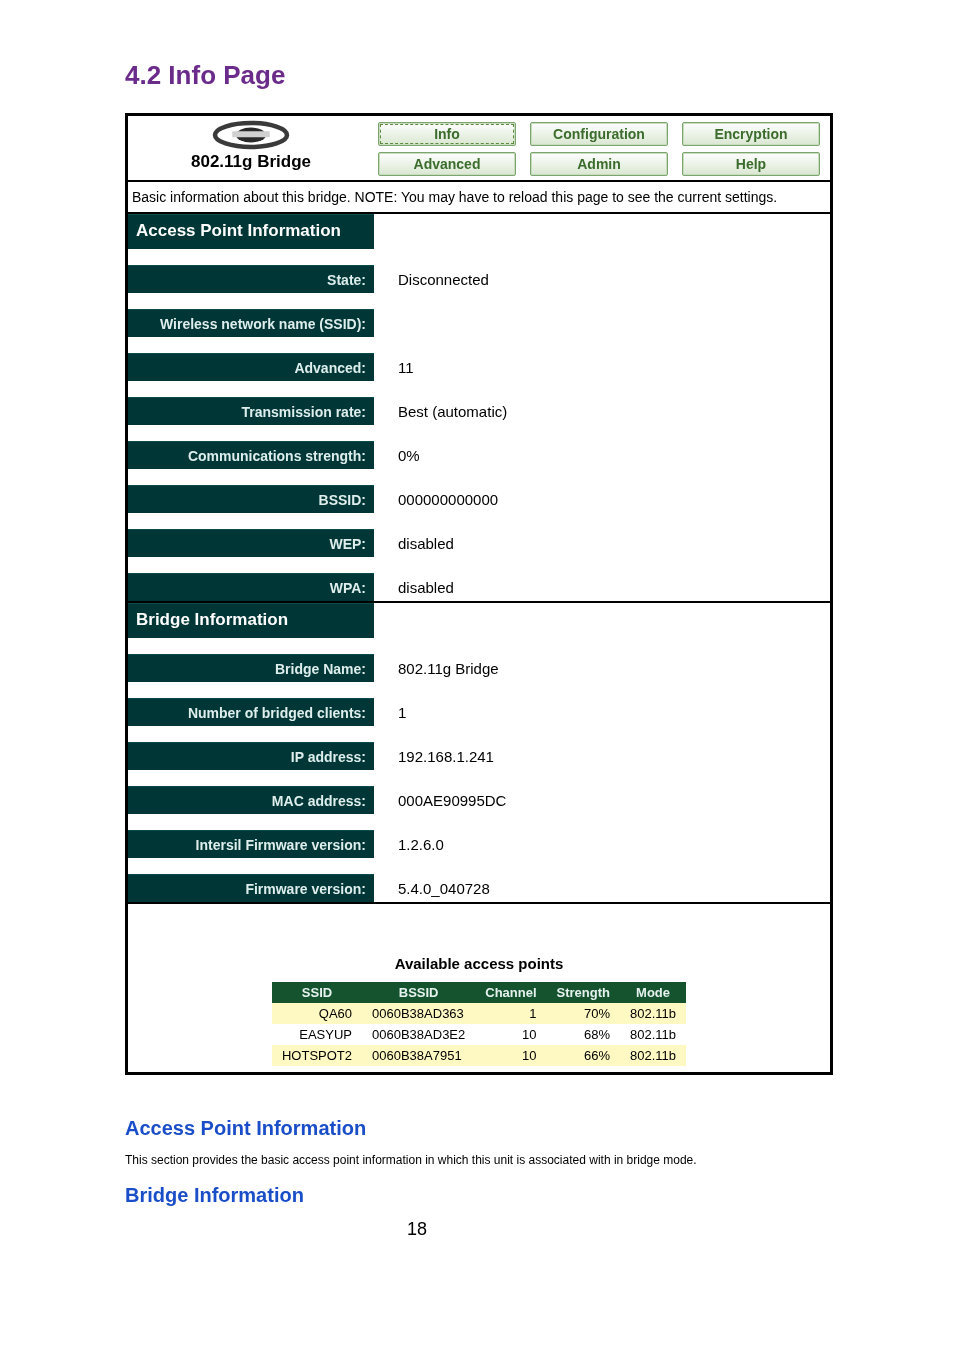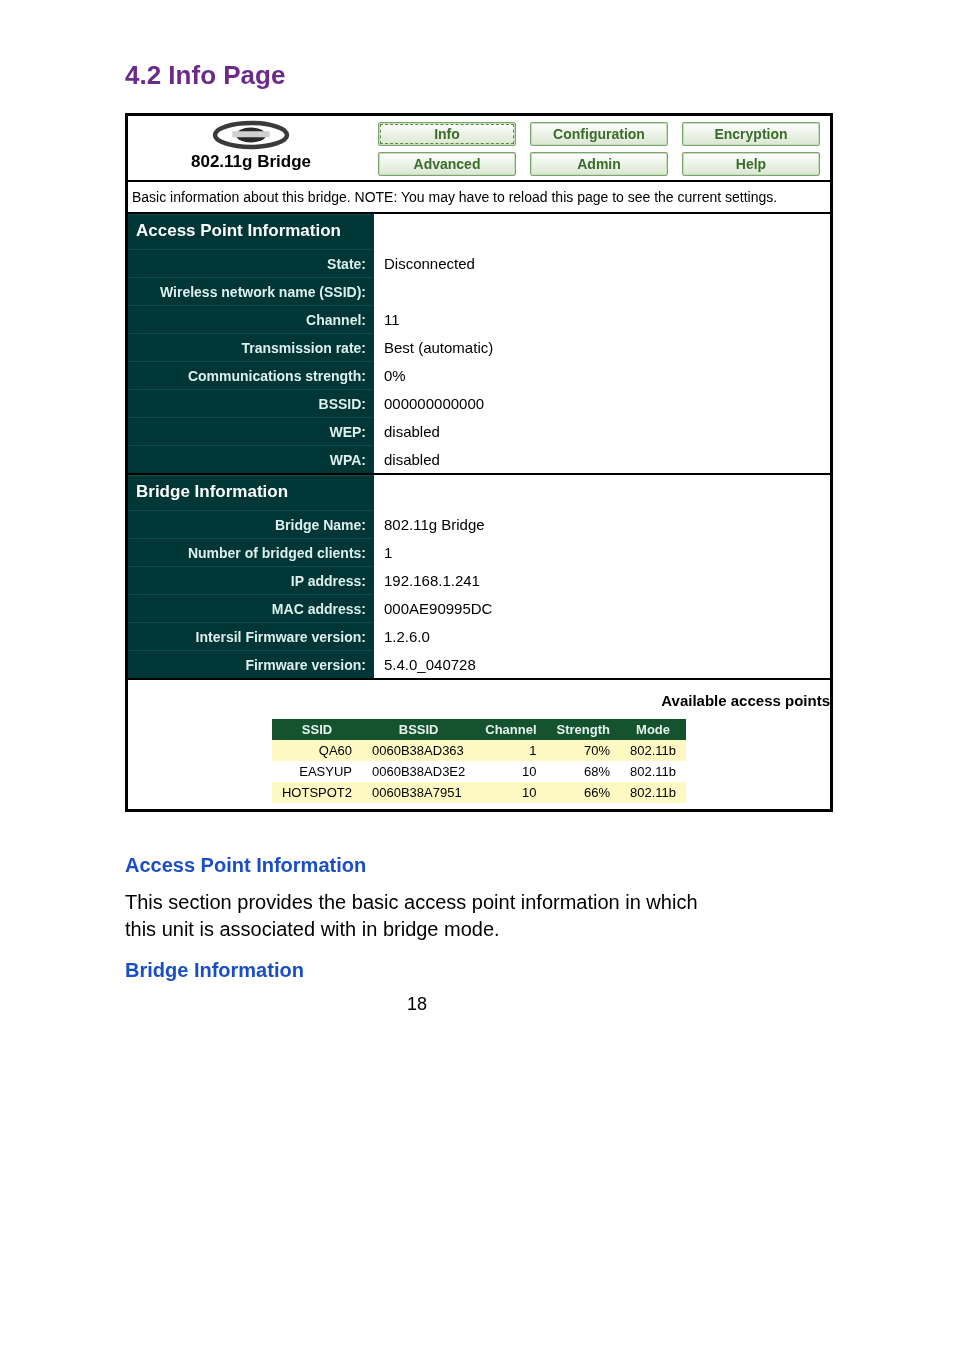--- a/index.html
+++ b/index.html
@@ -117,59 +117,61 @@
     padding: 6px 8px 8px 8px;
     box-sizing: border-box;
     border-top: 1px solid #0c4b4b;
   }
   .info-section .cat .catspacer {
     flex: 1;
     background: #fff;
   }
   .kv {
     display: flex;
+    margin-top: 16px;
   }
   .kv .k {
     width: 246px;
     min-height: 28px;
     background: #003636;
     color: #ddeeec;
     font-weight: bold;
     font-size: 14px;
     text-align: right;
     padding: 4px 8px 4px 0;
     box-sizing: border-box;
     border-top: 1px solid #0c4b4b;
     display: flex;
     align-items: center;
     justify-content: flex-end;
   }
   .kv .v {
     flex: 1;
-    padding: 4px 10px;
+    padding: 4px 24px;
     background: #fff;
     font-size: 15px;
     color: #000;
     display: flex;
     align-items: center;
   }
   .sep {
     height: 2px;
     background: #000;
   }
   
   .aap-wrap {
     background: #fff;
     padding: 12px 0 6px;
   }
   .aap-title {
-    text-align: right;
+    text-align: center;
     font-weight: bold;
     font-size: 15px;
     margin-bottom: 10px;
+    margin-top: 39px;
   }
   .aap-table {
     margin: 0 auto;
     border-collapse: collapse;
     font-size: 13px;
   }
   .aap-table th {
     background: #14532d;
     color: #e6f2ef;
     font-weight: bold;
@@ -186,21 +188,21 @@
   .aap-table tr.alt td { background: #fef9c3; }
   
   h3.sub {
     color: #1a4ec8;
     font-weight: bold;
     font-size: 20px;
     margin: 42px 0 12px 0;
   }
   h3.sub.second { margin-top: 14px; }
   .para {
-    font-size: 20px;
+    font-size: 12px;
     color: #000;
     line-height: 1.35;
     margin: 0 0 16px 0;
   }
   .pageno {
     text-align: center;
     font-size: 18px;
     margin-top: 0;
   }
 </style>
@@ -249,21 +251,21 @@
       </div>
       <div class="kv">
         <div class="k">State:</div>
         <div class="v">Disconnected</div>
       </div>
       <div class="kv">
         <div class="k">Wireless network name (SSID):</div>
         <div class="v"></div>
       </div>
       <div class="kv">
-        <div class="k">Channel:</div>
+        <div class="k">Advanced:</div>
         <div class="v">11</div>
       </div>
       <div class="kv">
         <div class="k">Transmission rate:</div>
         <div class="v">Best (automatic)</div>
       </div>
       <div class="kv">
         <div class="k">Communications strength:</div>
         <div class="v">0%</div>
       </div>

